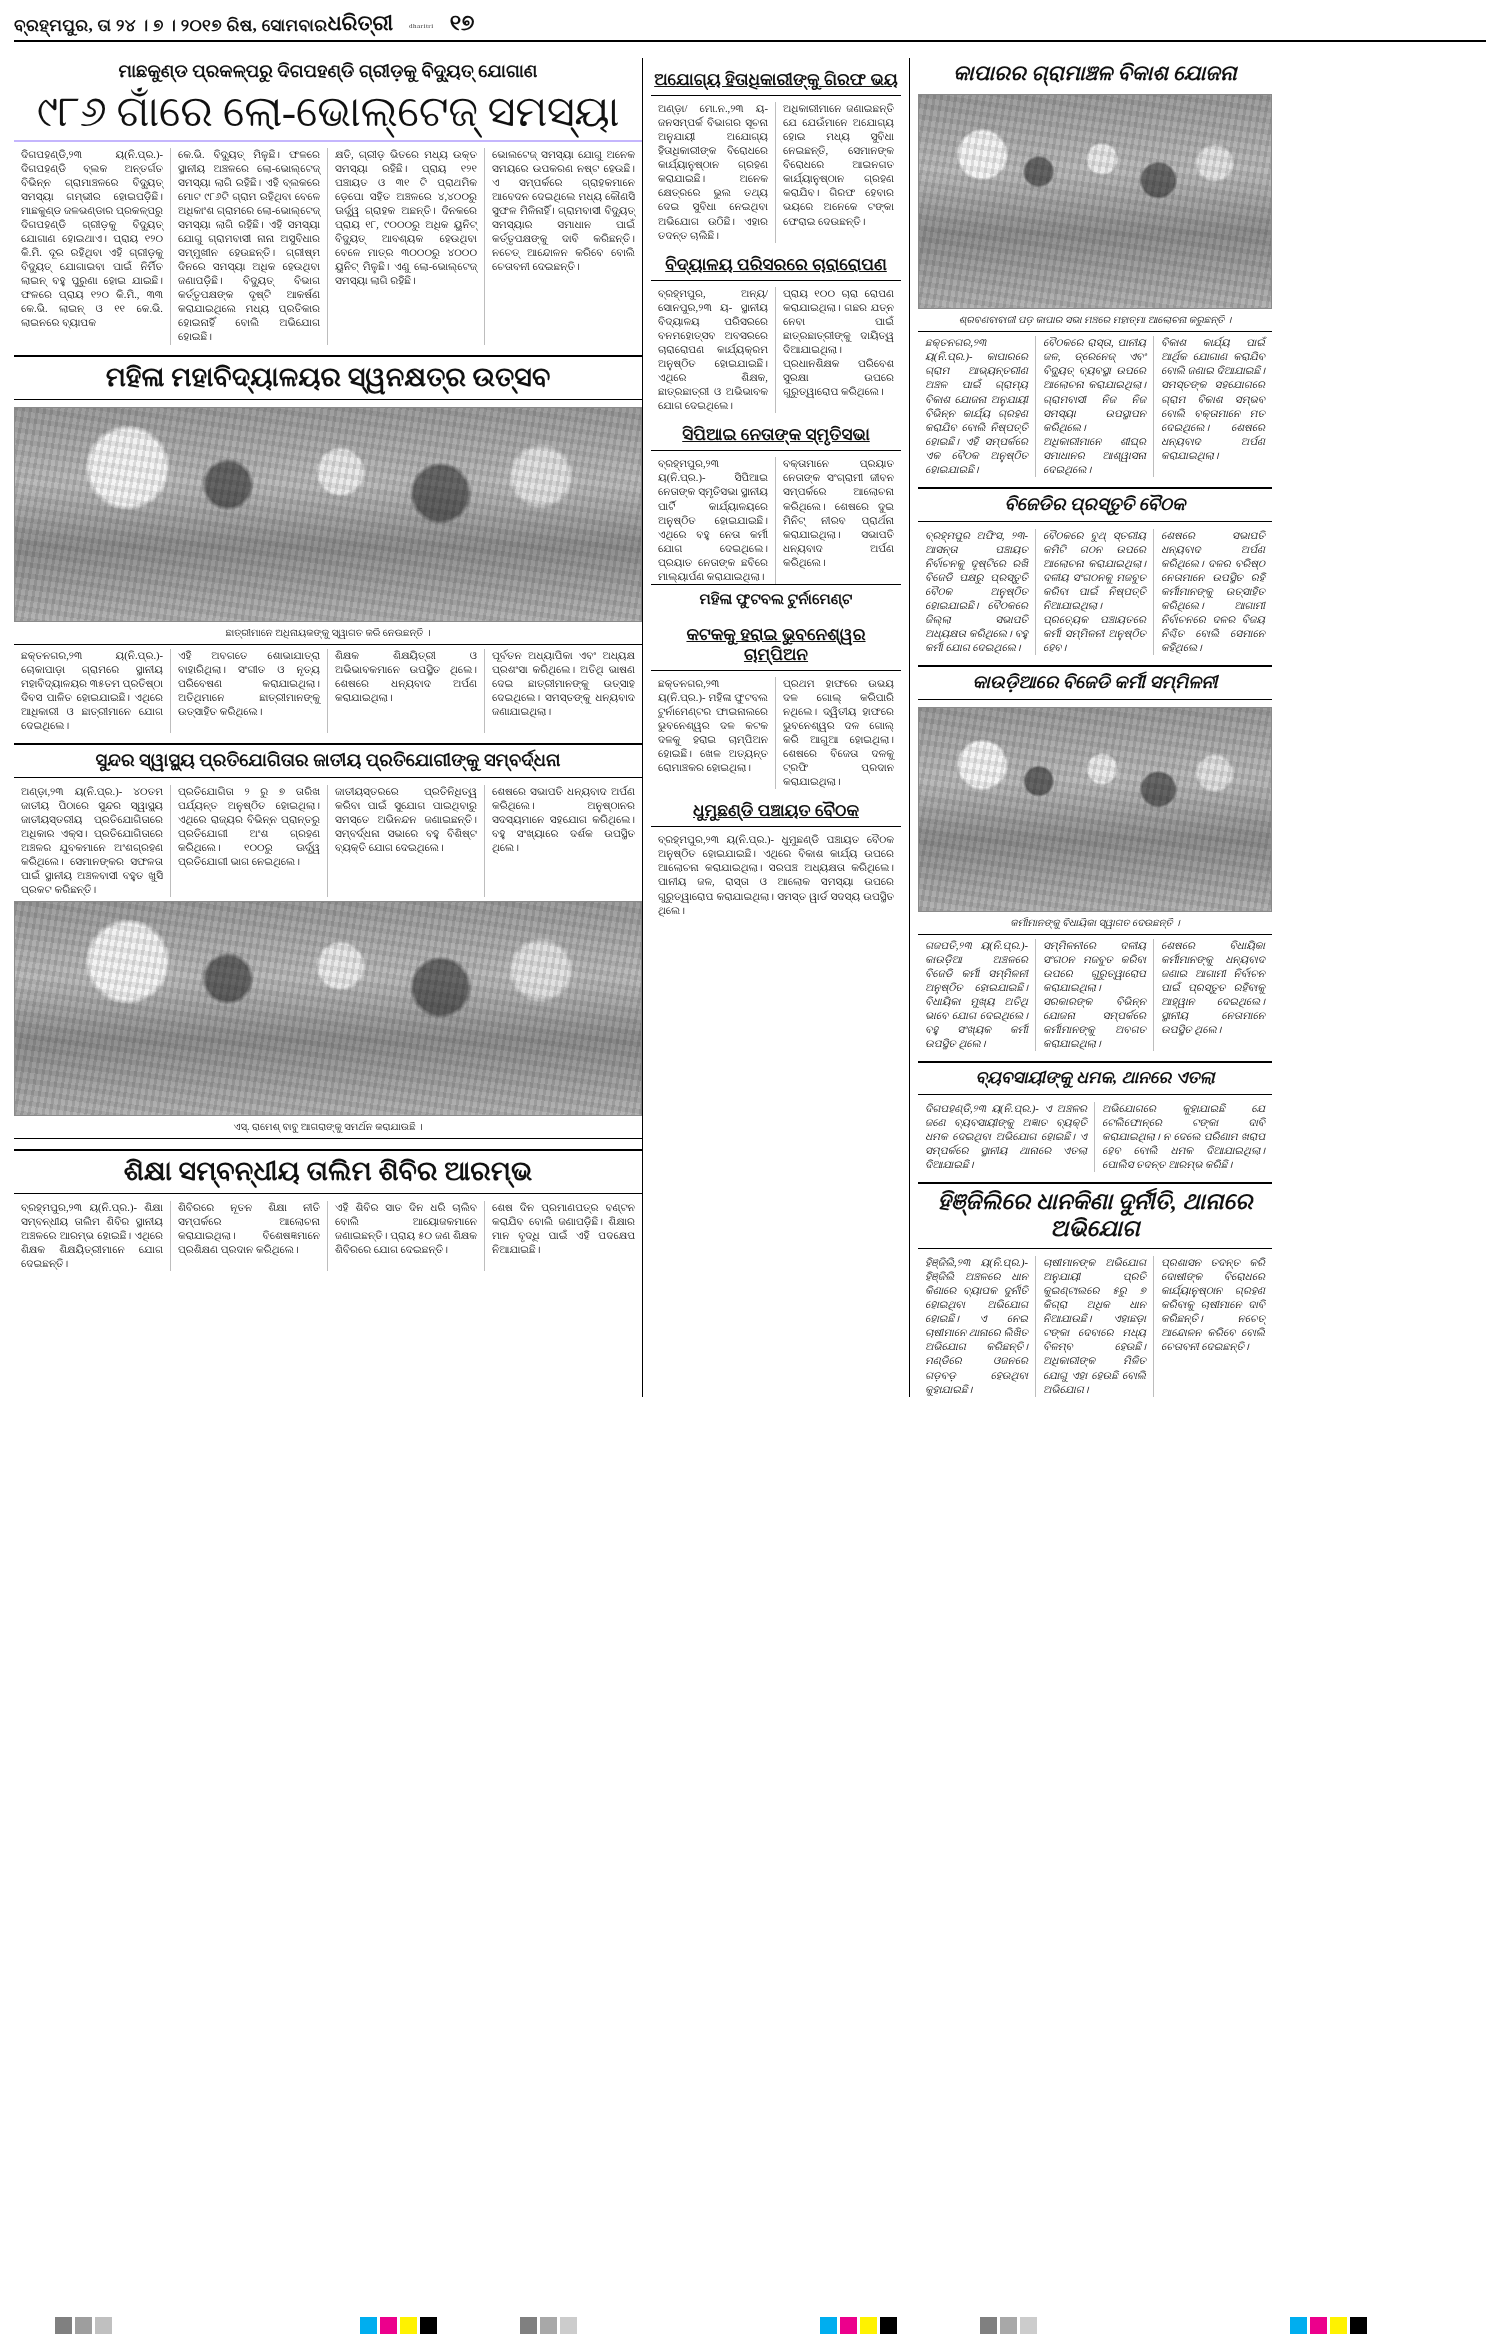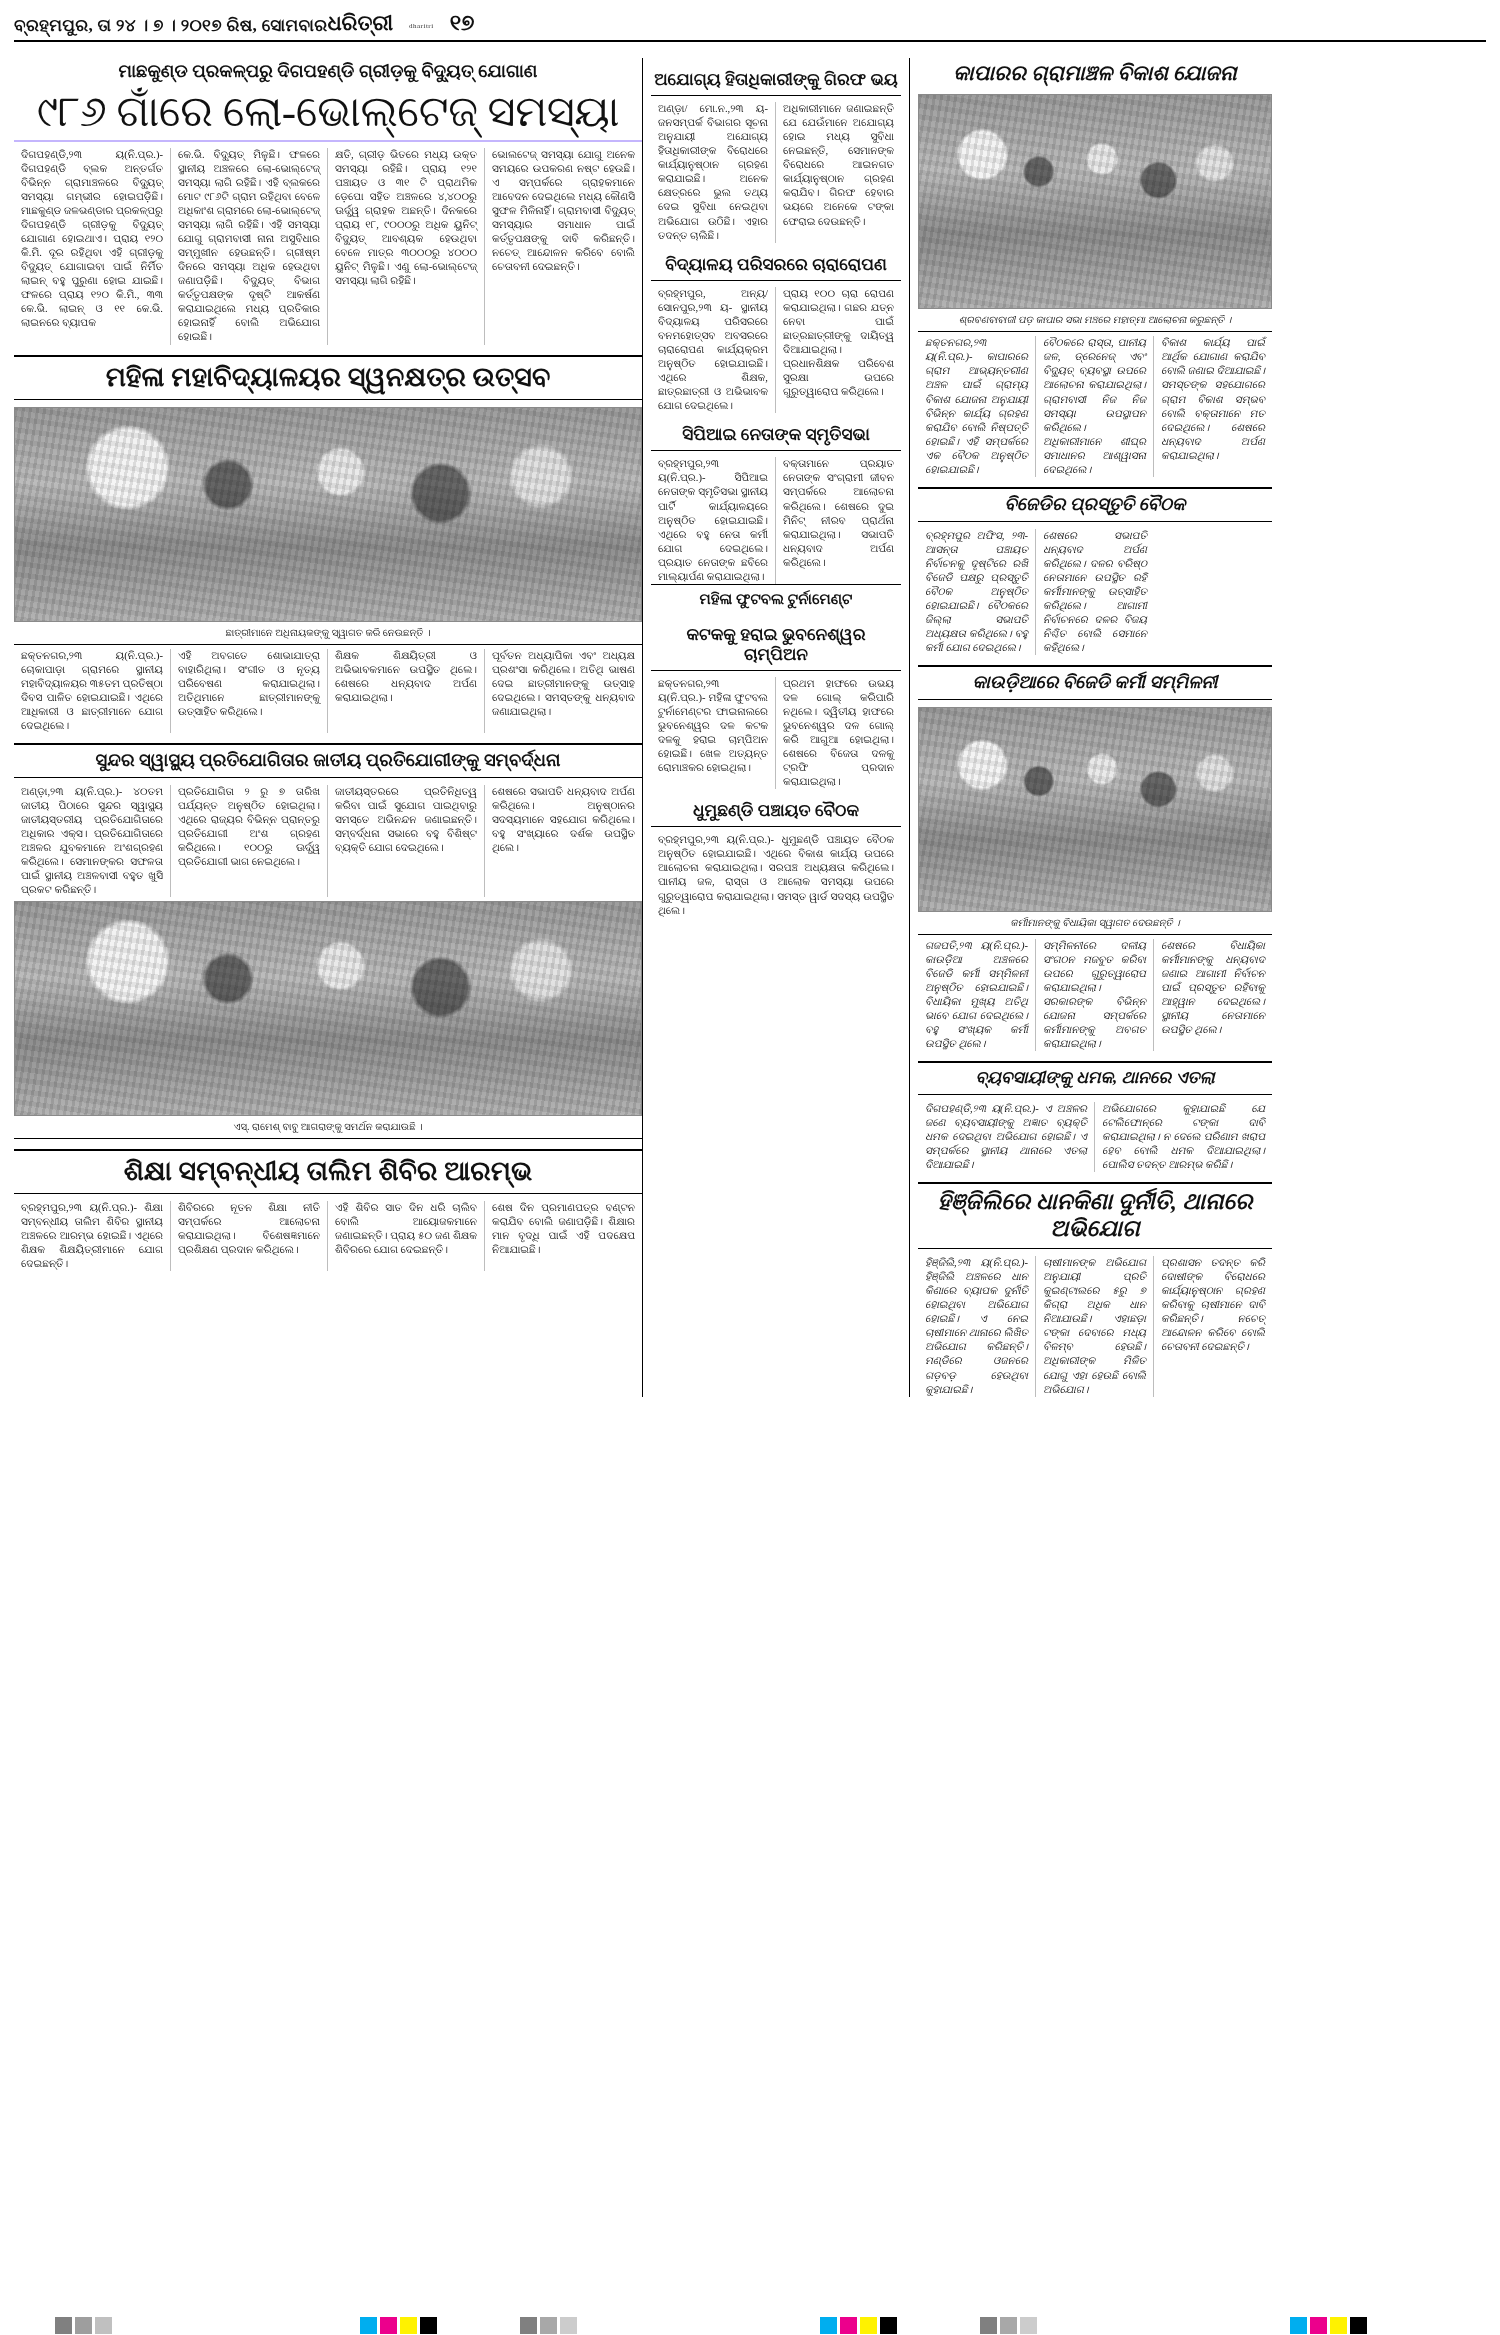--- a/index.html
+++ b/index.html
@@ -103,20 +103,21 @@
     font-size: 17px;
   }
   .h-plain {
     font-size: 22px;
     font-weight: bold;
     text-align: center;
     line-height: 1.18;
     padding: 4px 2px 5px;
     border-bottom: 1px solid #000;
     margin: 8px 0 6px;
+    text-decoration: underline;
   }
   .h-plain.sm { font-size: 17px; }
 
   
   .cols {
     display: flex;
     gap: 0;
   }
   .col {
     font-size: 10.5px;
@@ -311,20 +312,21 @@
           <div class="col c3">ଛକ୍ତନଗର,୨୩ ୟ(ନି.ପ୍ର.)- କାପାରରେ ଗ୍ରାମ ଆଭ୍ୟନ୍ତରୀଣ ଅଞ୍ଚଳ ପାଇଁ ଗ୍ରାମ୍ୟ ବିକାଶ ଯୋଜନା ଅନୁଯାୟୀ ବିଭିନ୍ନ କାର୍ଯ୍ୟ ଗ୍ରହଣ କରାଯିବ ବୋଲି ନିଷ୍ପତ୍ତି ହୋଇଛି। ଏହି ସମ୍ପର୍କରେ ଏକ ବୈଠକ ଅନୁଷ୍ଠିତ ହୋଇଯାଇଛି।</div>
           <div class="col c3">ବୈଠକରେ ରାସ୍ତା, ପାନୀୟ ଜଳ, ଡ୍ରେନେଜ୍ ଏବଂ ବିଦ୍ୟୁତ୍ ବ୍ୟବସ୍ଥା ଉପରେ ଆଲୋଚନା କରାଯାଇଥିଲା। ଗ୍ରାମବାସୀ ନିଜ ନିଜ ସମସ୍ୟା ଉପସ୍ଥାପନ କରିଥିଲେ। ଅଧିକାରୀମାନେ ଶୀଘ୍ର ସମାଧାନର ଆଶ୍ୱାସନା ଦେଇଥିଲେ।</div>
           <div class="col c3">ବିକାଶ କାର୍ଯ୍ୟ ପାଇଁ ଆର୍ଥିକ ଯୋଗାଣ କରାଯିବ ବୋଲି ଜଣାଇ ଦିଆଯାଇଛି। ସମସ୍ତଙ୍କ ସହଯୋଗରେ ଗ୍ରାମ ବିକାଶ ସମ୍ଭବ ବୋଲି ବକ୍ତାମାନେ ମତ ଦେଇଥିଲେ। ଶେଷରେ ଧନ୍ୟବାଦ ଅର୍ପଣ କରାଯାଇଥିଲା।</div>
         </div>
       </div>
 
       <div>
         <div class="h-band small">ବିଜେଡିର ପ୍ରସ୍ତୁତି ବୈଠକ</div>
         <div class="cols">
           <div class="col c3">ବ୍ରହ୍ମପୁର ଅଫିସ, ୨୩- ଆସନ୍ତା ପଞ୍ଚାୟତ ନିର୍ବାଚନକୁ ଦୃଷ୍ଟିରେ ରଖି ବିଜେଡି ପକ୍ଷରୁ ପ୍ରସ୍ତୁତି ବୈଠକ ଅନୁଷ୍ଠିତ ହୋଇଯାଇଛି। ବୈଠକରେ ଜିଲ୍ଲା ସଭାପତି ଅଧ୍ୟକ୍ଷତା କରିଥିଲେ। ବହୁ କର୍ମୀ ଯୋଗ ଦେଇଥିଲେ।</div>
+          <div class="col c3">ବୈଠକରେ ବୁଥ୍ ସ୍ତରୀୟ କମିଟି ଗଠନ ଉପରେ ଆଲୋଚନା କରାଯାଇଥିଲା। ଦଳୀୟ ସଂଗଠନକୁ ମଜବୁତ କରିବା ପାଇଁ ନିଷ୍ପତ୍ତି ନିଆଯାଇଥିଲା। ପ୍ରତ୍ୟେକ ପଞ୍ଚାୟତରେ କର୍ମୀ ସମ୍ମିଳନୀ ଅନୁଷ୍ଠିତ ହେବ।</div>
           <div class="col c3">ଶେଷରେ ସଭାପତି ଧନ୍ୟବାଦ ଅର୍ପଣ କରିଥିଲେ। ଦଳର ବରିଷ୍ଠ ନେତାମାନେ ଉପସ୍ଥିତ ରହି କର୍ମୀମାନଙ୍କୁ ଉତ୍ସାହିତ କରିଥିଲେ। ଆଗାମୀ ନିର୍ବାଚନରେ ଦଳର ବିଜୟ ନିଶ୍ଚିତ ବୋଲି ସେମାନେ କହିଥିଲେ।</div>
         </div>
       </div>
 
       <div>
         <div class="h-band small">କାଉଡ଼ିଆରେ ବିଜେଡି କର୍ମୀ ସମ୍ମିଳନୀ</div>
         <div class="photo-wrap">
           <div class="photo" style="height:205px"></div>
         </div>
         <div class="caption">କର୍ମୀମାନଙ୍କୁ ବିଧାୟିକା ସ୍ୱାଗତ ଦେଉଛନ୍ତି ।</div>

